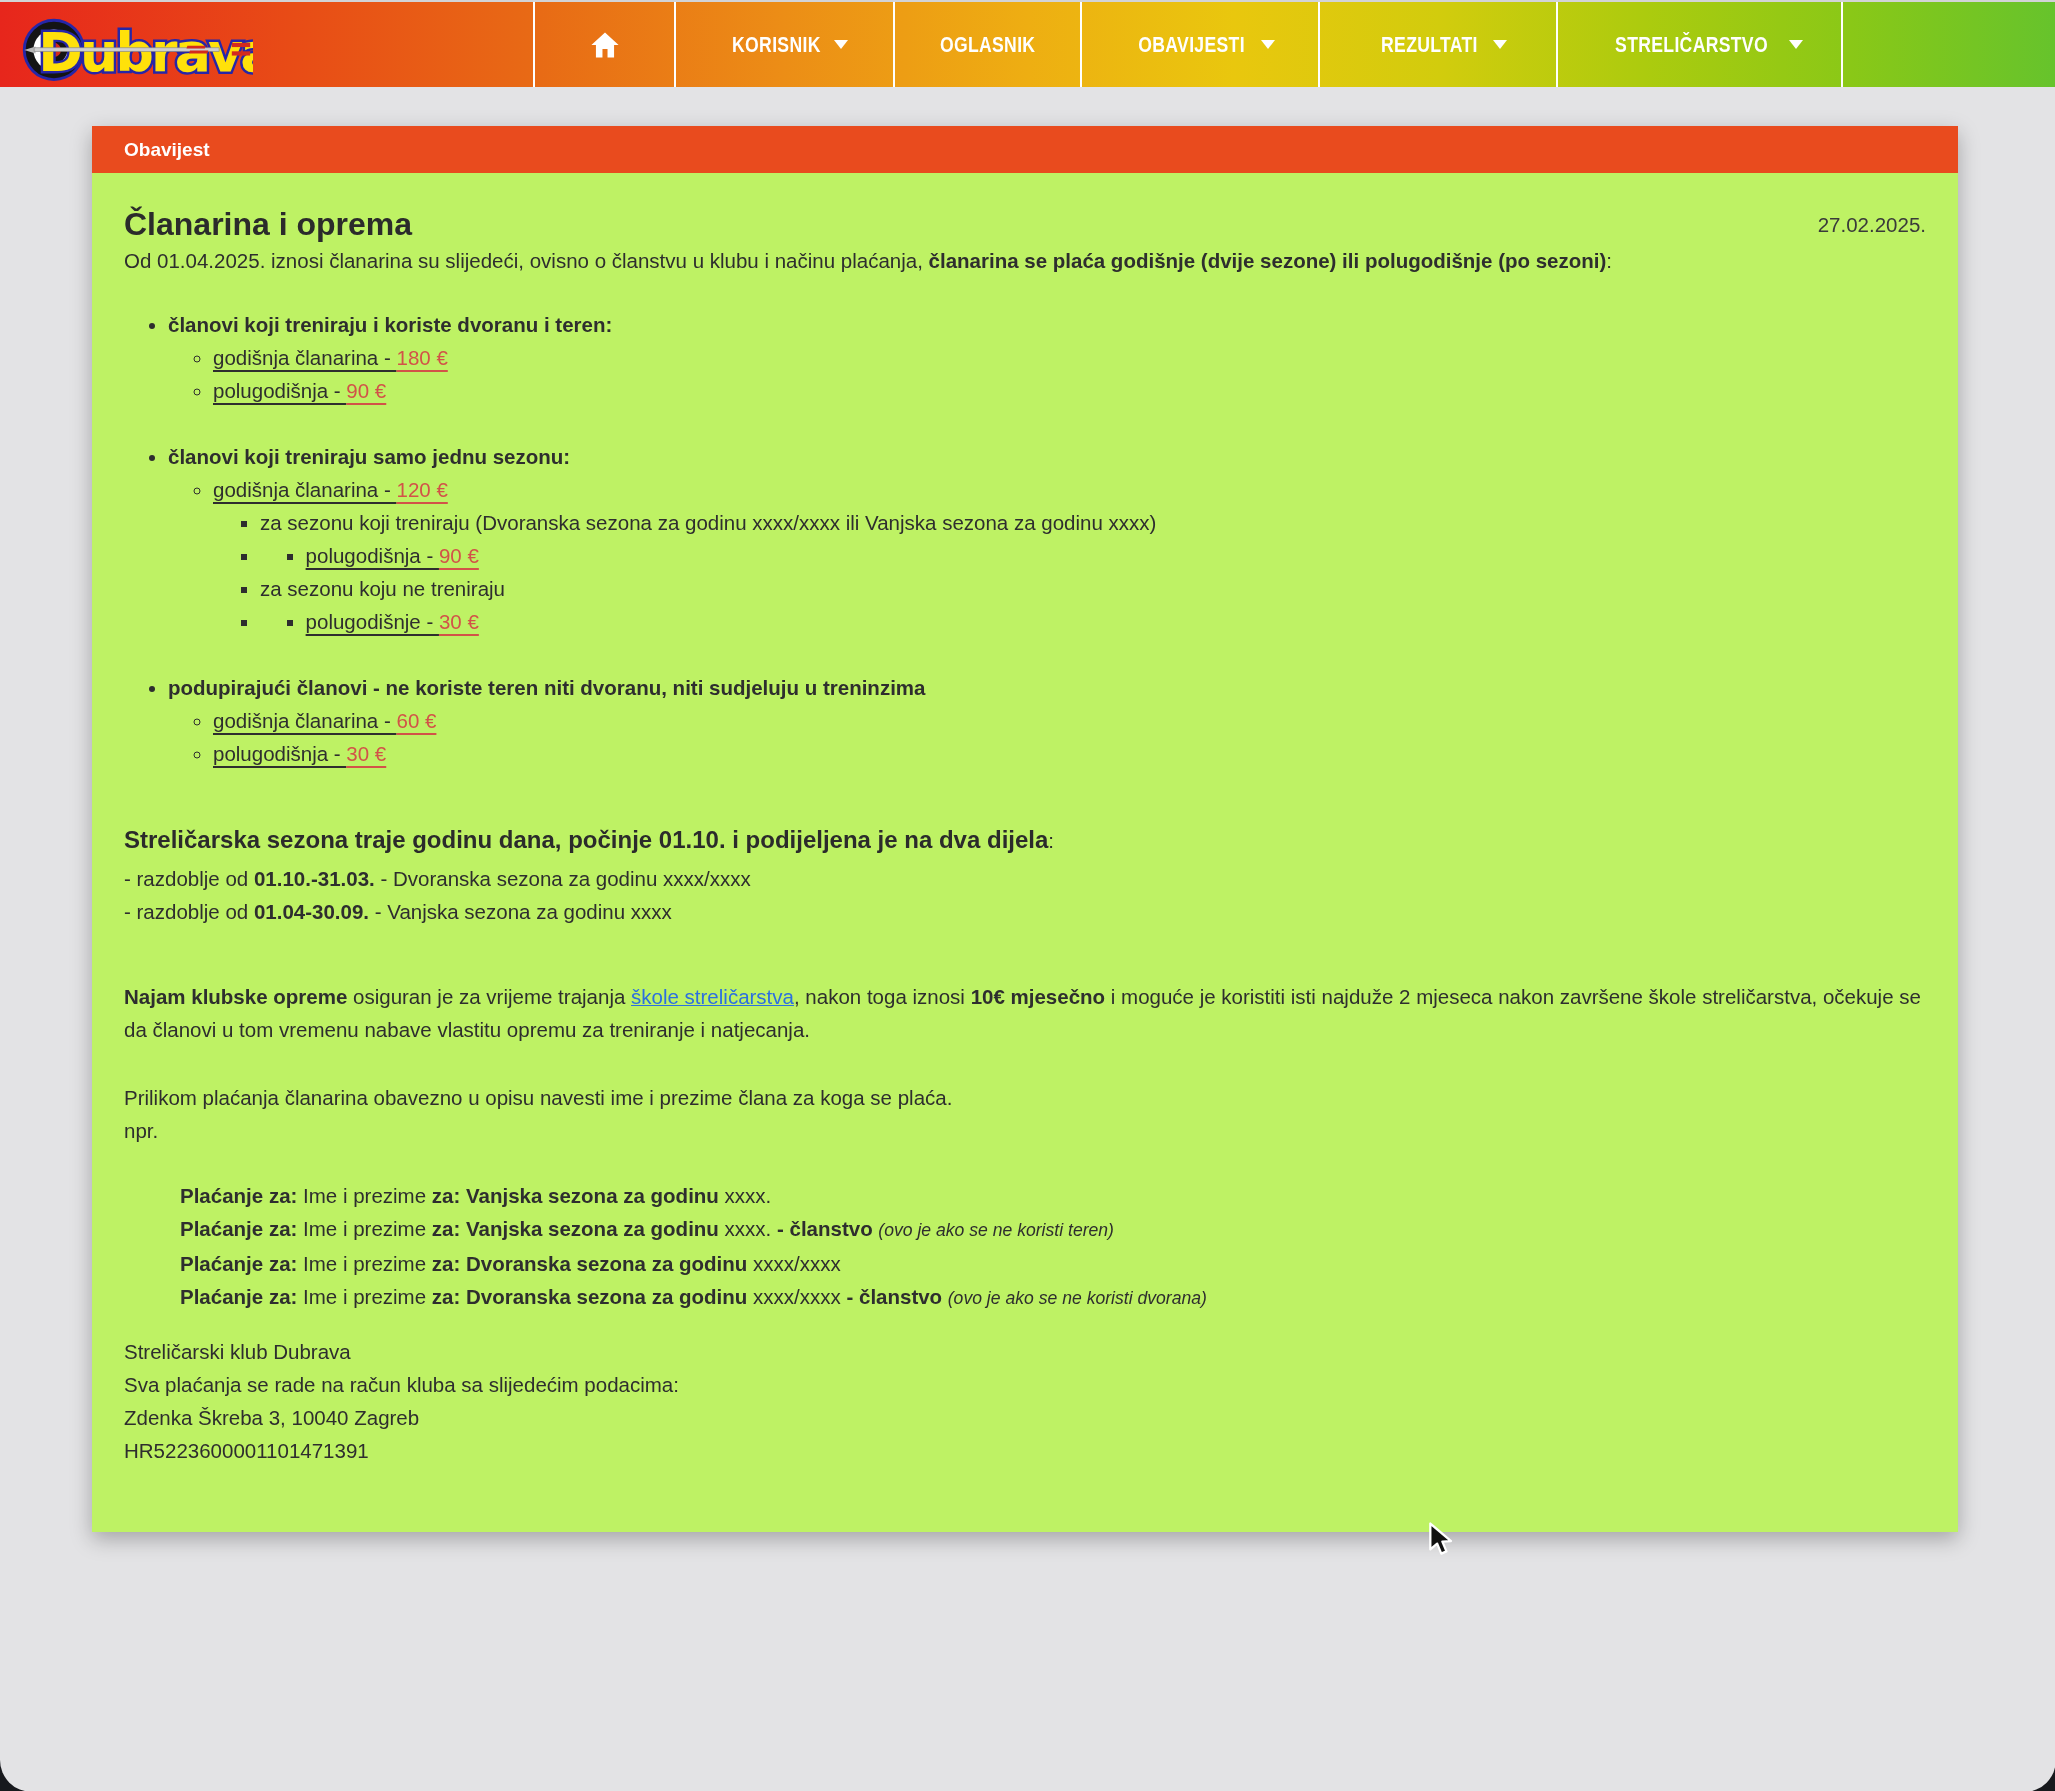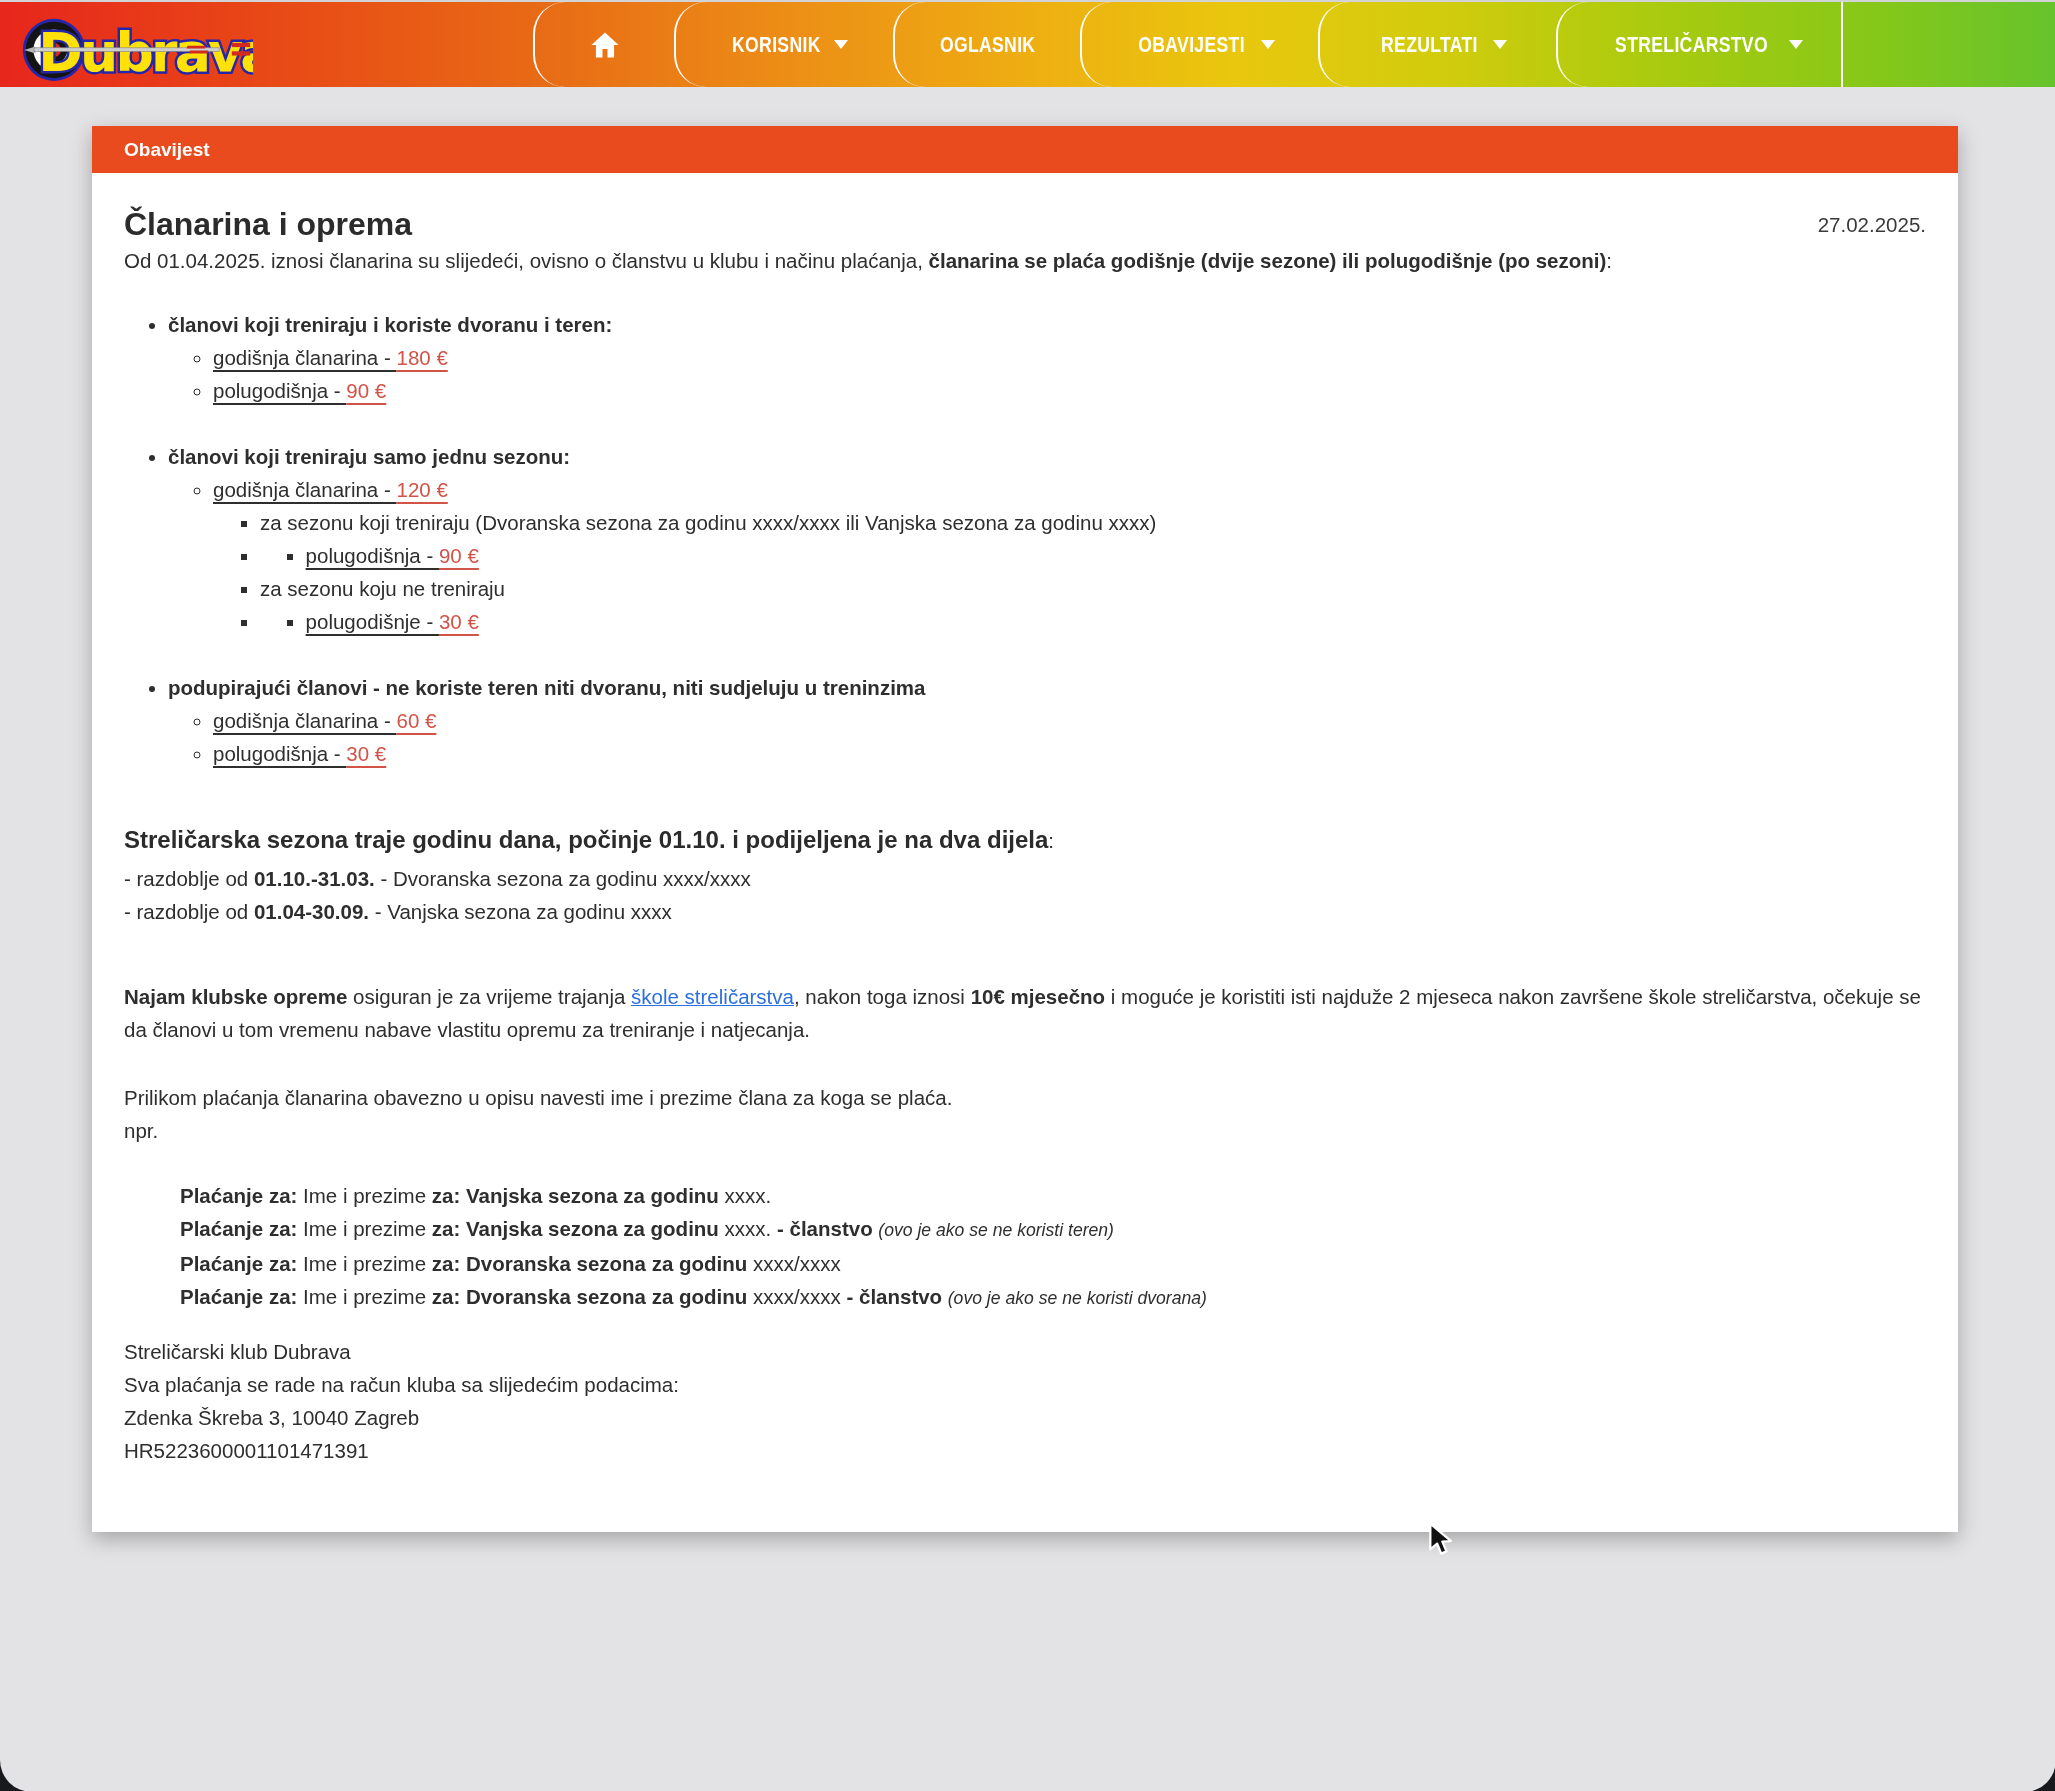--- a/index.html
+++ b/index.html
@@ -21,41 +21,40 @@
   .logo { position:absolute; left:20px; top:11.3px; width:233px; height:71px; }
   .nav {
     position:absolute; left:533px; top:0; right:0; height:85px;
     display:flex; align-items:stretch;
   }
   .nav-item {
     border-left:2.1px solid #ffffff;
     display:flex; align-items:center; justify-content:center;
     color:#fff; font-weight:bold; font-size:22px; cursor:pointer;
     white-space:nowrap;
-    border-radius:32px;
   }
   .nav-label { display:inline-block; transform:scaleX(0.8); letter-spacing:0.4px; }
   .caret {
     width:0; height:0; margin-left:2.8px;
     border-left:7px solid transparent; border-right:7px solid transparent;
     border-top:9.2px solid #fff;
   }
   .nav-fill { flex:1; border-left:2.1px solid #fff; }
   .home-btn { width:141px; }
   .w-korisnik { width:219px; }
   .w-oglasnik { width:187px; }
   .w-obavijesti { width:238px;justify-content:center; }
   .w-rezultati { width:238px; }
   .w-onama { width:207px; }
   .w-strelicarstvo { width:285px; }
 
   
   .card {
     position:absolute; left:92px; top:126px; width:1866px;
-    background:#ffffff; box-shadow:0 7px 20px rgba(0,0,0,0.28);
+    background:#bef264; box-shadow:0 7px 20px rgba(0,0,0,0.28);
   }
   .card-bar {
     height:47px; background:#e94b1e; color:#fff;
     display:flex; align-items:center; padding-left:32px;
     font-weight:bold; font-size:19px;
   }
   .card-body { padding:31px 32px 65px 32px; color:#2e2e2e; font-size:20.5px; line-height:33px; }
 
   .title-row { display:flex; justify-content:space-between; align-items:flex-end; }
   .title { font-size:32px; line-height:40px; font-weight:bold; color:#2b2b2b; }

